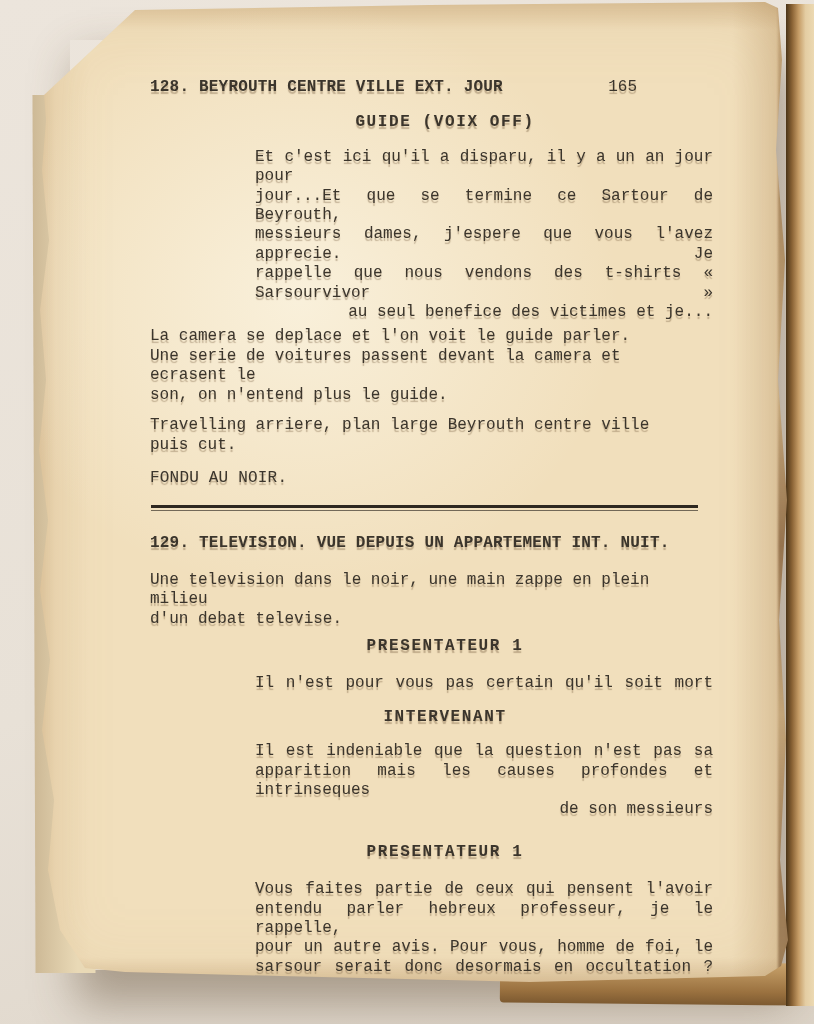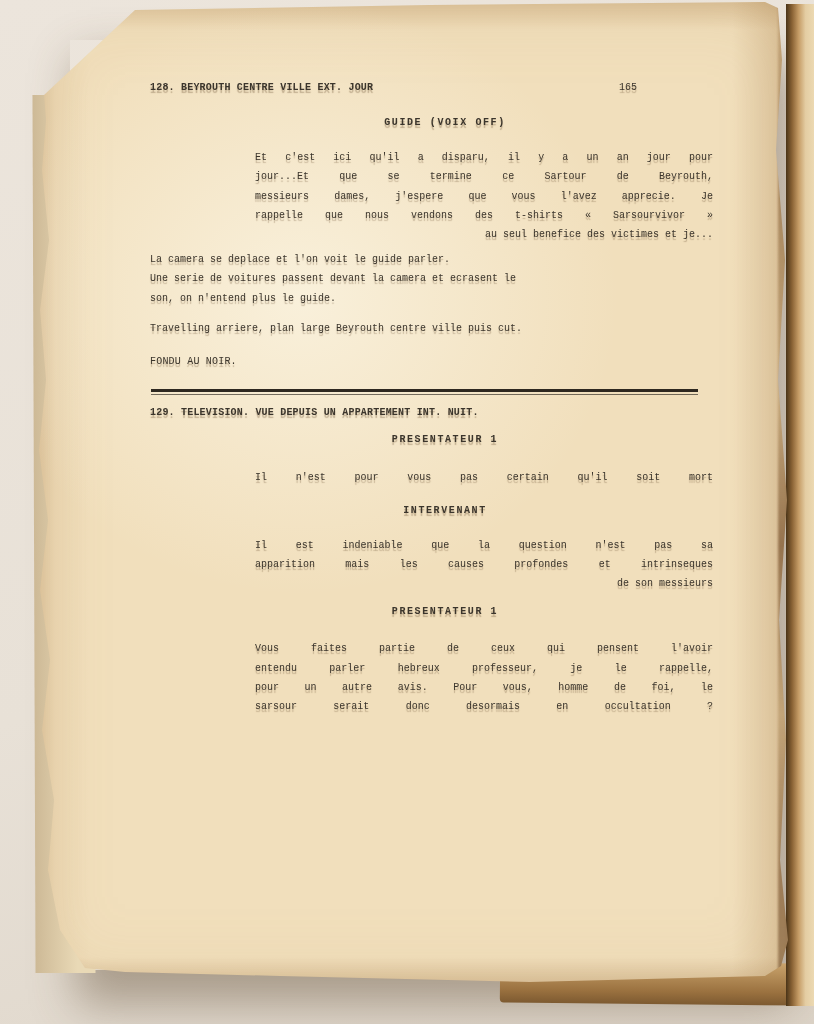--- a/index.html
+++ b/index.html
@@ -69,39 +69,39 @@
     background:linear-gradient(to bottom,
       rgba(150,105,55,0.25),rgba(120,80,40,0.5) 20%,rgba(150,110,60,0.3) 40%,
       rgba(105,65,30,0.6) 55%,rgba(150,110,60,0.32) 72%,rgba(110,70,35,0.55) 88%,
       rgba(100,65,30,0.5));
     filter:blur(1.2px);
   }
 
   
   .content{
     position:absolute;left:120px;top:78px;width:540px;
-    font-size:10px;line-height:19.4px;color:#3b352c;
+    font-size:16px;line-height:19.4px;color:#3b352c;
     text-shadow:0 3px 1px rgba(120,95,65,0.4);
     filter:blur(0.2px);
   }
   .head-row{display:flex;justify-content:space-between;}
   .head{font-weight:bold;letter-spacing:0.2px;}
   .pageno{margin-right:53px;}
   .char{margin-left:92px;width:406px;text-align:center;font-weight:bold;letter-spacing:1.6px;}
   .dlg{margin-left:105px;width:458px;}
   .jline{text-align:justify;text-align-last:justify;}
   .jlast{text-align:right;}
   .act{width:516px;}
   .trans{letter-spacing:0.2px;}
   .divider{
     width:547px;height:2px;margin-left:1px;
     border-top:3px solid #2e2820;
     border-bottom:1px solid rgba(46,40,32,0.65);
   }
-  .m5{margin-top:5px}.m7{margin-top:8px}.m8{margin-top:8px}.m11{margin-top:11px}
+  .m5{margin-top:5px}.m7{margin-top:23px}.m8{margin-top:8px}.m11{margin-top:11px}
   .m14{margin-top:14px}.m15{margin-top:15px}.m16{margin-top:16px}
   .m17{margin-top:17px}.m18{margin-top:18px}.m25{margin-top:25px}
 </style>
 </head>
 <body>
 
 <div class="scene">
   <div class="floor-shadow"></div>
   <div class="under-left"></div>
   <div class="under-edge"></div>
@@ -134,20 +134,24 @@
       <div class="act m11">
         <div>Travelling arriere, plan large Beyrouth centre ville puis cut.</div>
       </div>
 
       <div class="trans m14">FONDU AU NOIR.</div>
 
       <div class="divider m17"></div>
 
       <div class="head m7">129. TELEVISION. VUE DEPUIS UN APPARTEMENT INT. NUIT.</div>
 
+      <div class="act m17">
+        <div>Une television dans le noir, une main zappe en plein milieu</div>
+        <div>d'un debat televise.</div>
+      </div>
 
       <div class="char m8">PRESENTATEUR 1</div>
 
       <div class="dlg m18">
         <div class="jline">Il n'est pour vous pas certain qu'il soit mort</div>
       </div>
 
       <div class="char m14">INTERVENANT</div>
 
       <div class="dlg m15">

